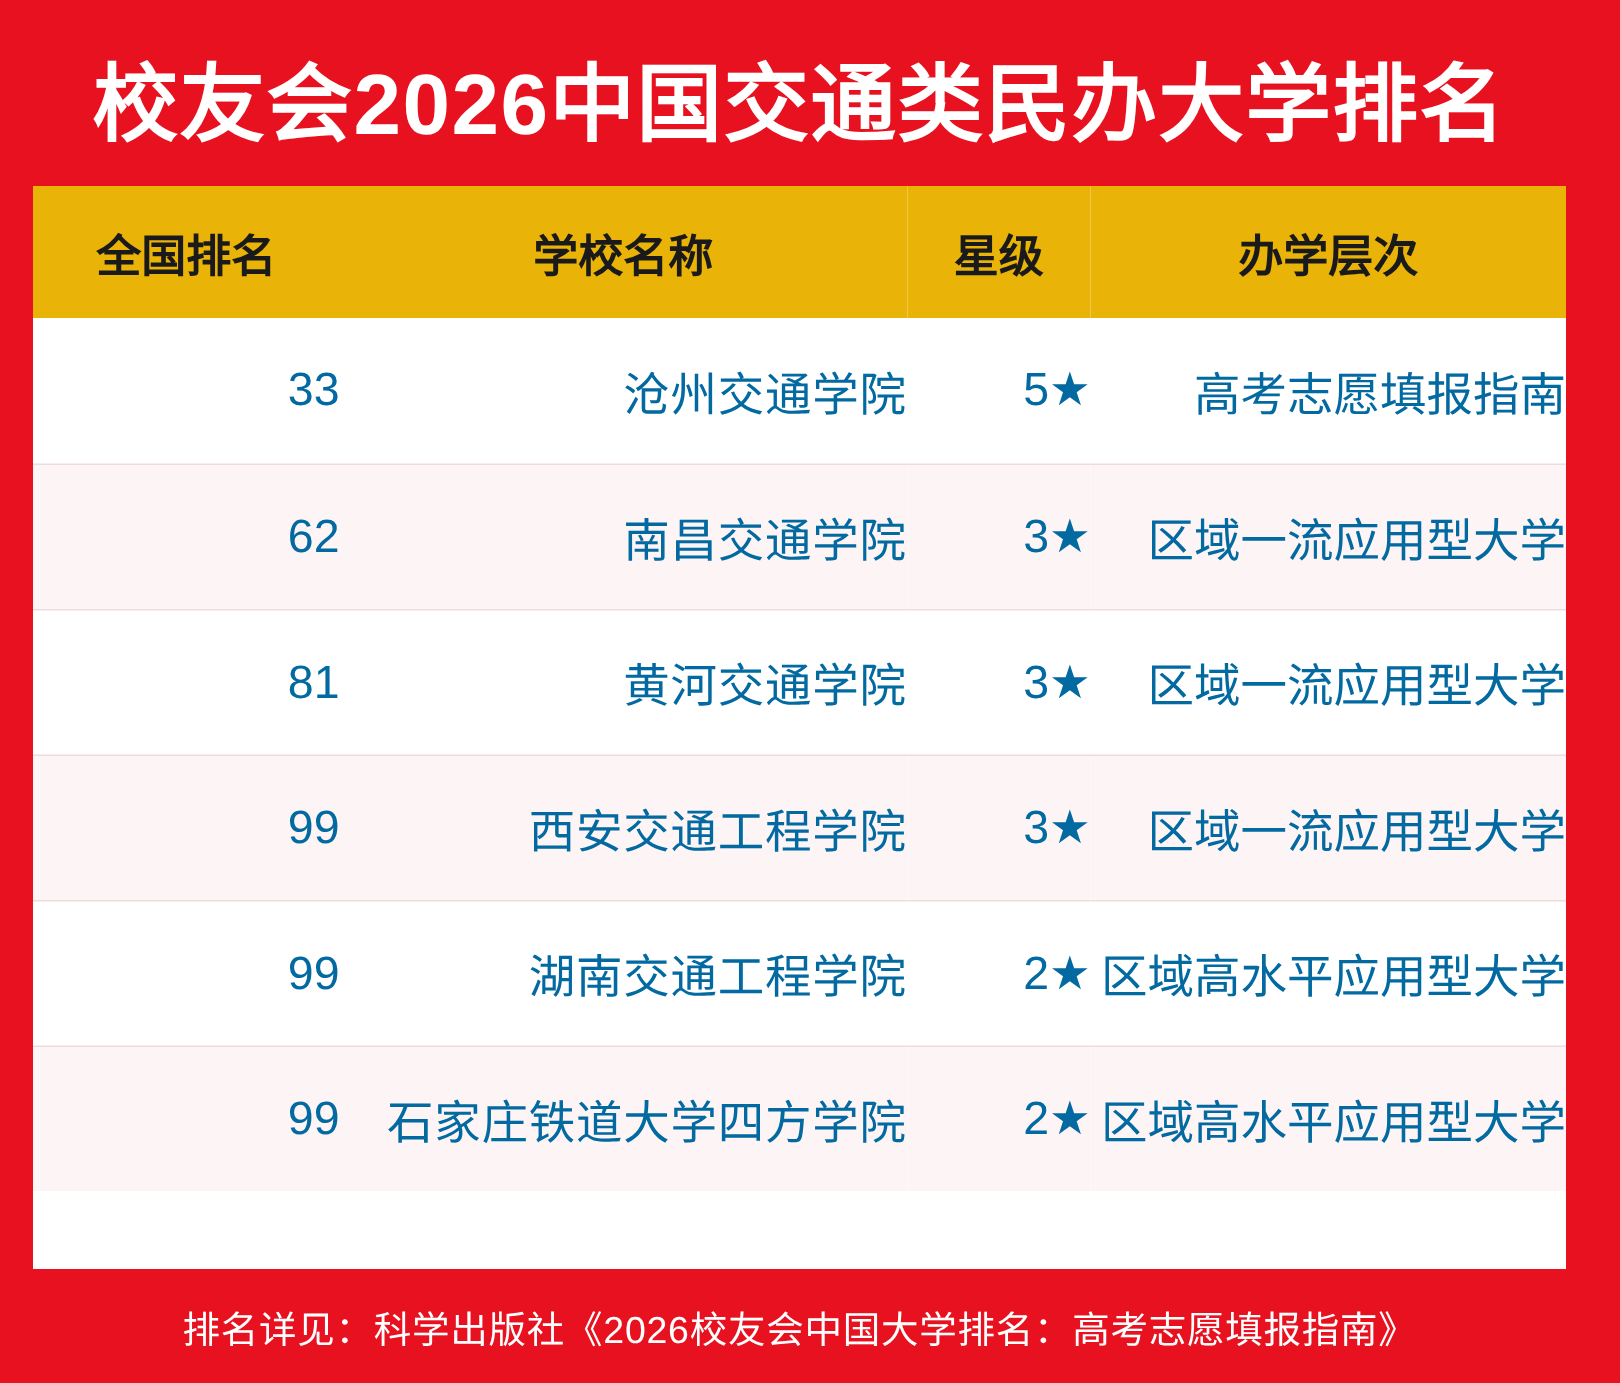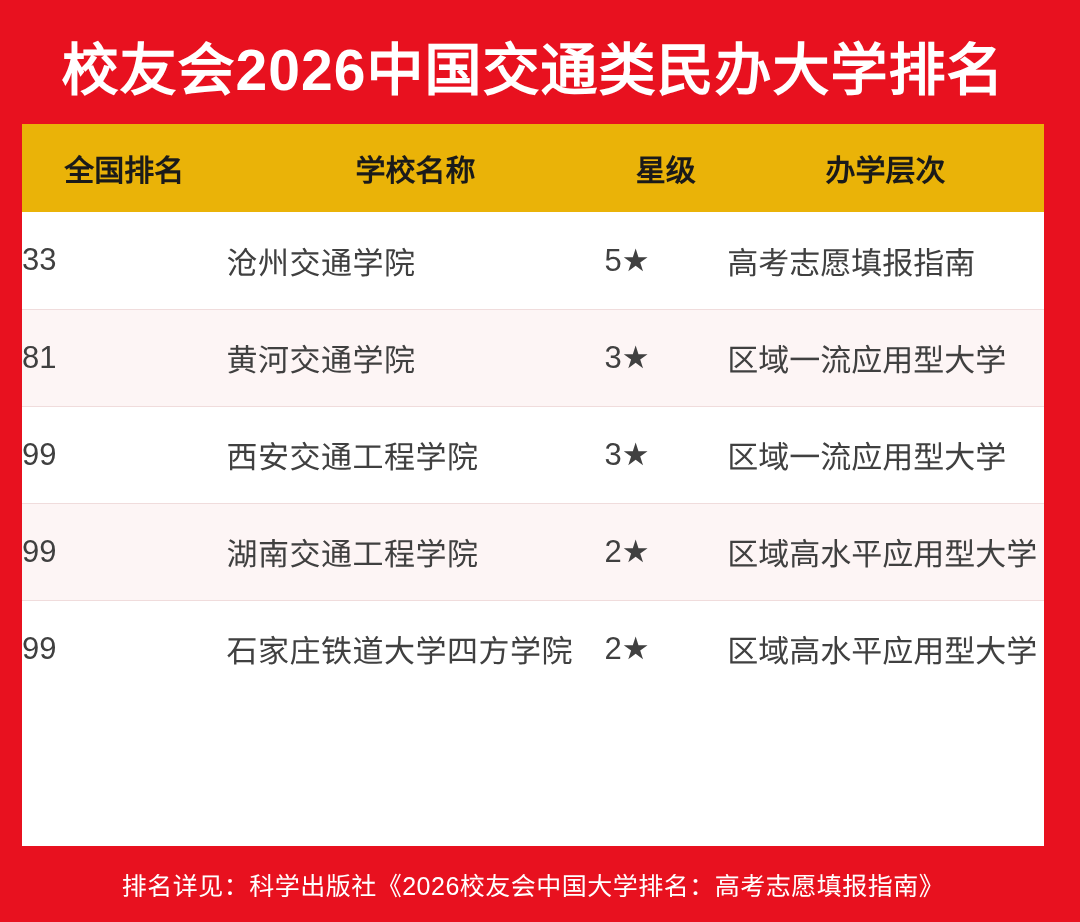--- a/index.html
+++ b/index.html
@@ -68,22 +68,22 @@
     background: #ffffff;
   }
   tbody tr:nth-child(even) {
     background: #fdf5f5;
   }
   tbody tr + tr td {
     border-top: 1px solid #f0dcdc;
   }
   tbody td {
     font-size: 31px;
-    color: #404040;
-    text-align: left;
+    color: #0369a1;
+    text-align: right;
     vertical-align: middle;
     padding: 0;
     font-weight: normal;
   }
   td.rank, td.star {
     font-weight: normal;
   }
   td.name {
     letter-spacing: 0.5px;
   }
@@ -130,20 +130,26 @@
         </tr>
       </thead>
       <tbody>
         <tr>
           <td class="rank">33</td>
           <td class="name">沧州交通学院</td>
           <td class="star">5★</td>
           <td class="level">高考志愿填报指南</td>
         </tr>
         <tr>
+          <td class="rank">62</td>
+          <td class="name">南昌交通学院</td>
+          <td class="star">3★</td>
+          <td class="level">区域一流应用型大学</td>
+        </tr>
+        <tr>
           <td class="rank">81</td>
           <td class="name">黄河交通学院</td>
           <td class="star">3★</td>
           <td class="level">区域一流应用型大学</td>
         </tr>
         <tr>
           <td class="rank">99</td>
           <td class="name">西安交通工程学院</td>
           <td class="star">3★</td>
           <td class="level">区域一流应用型大学</td>

